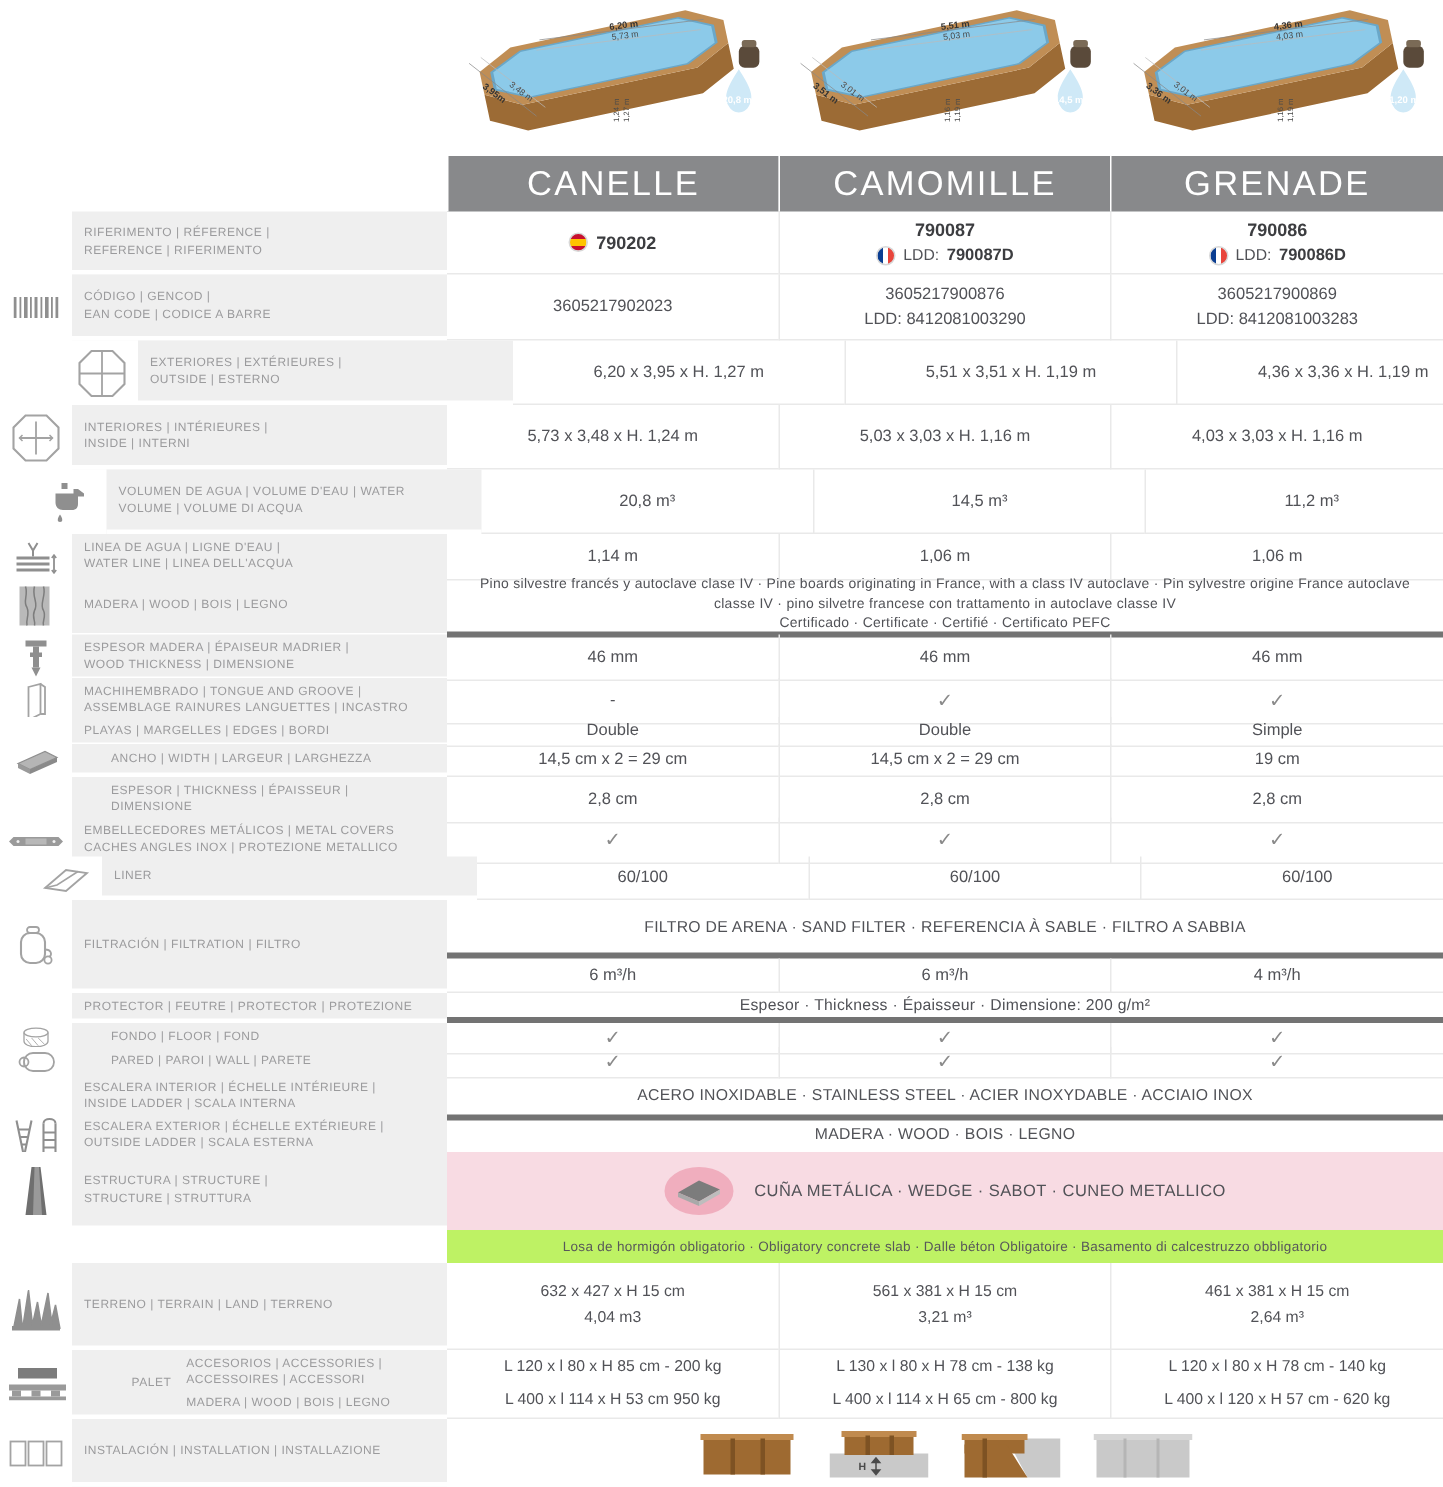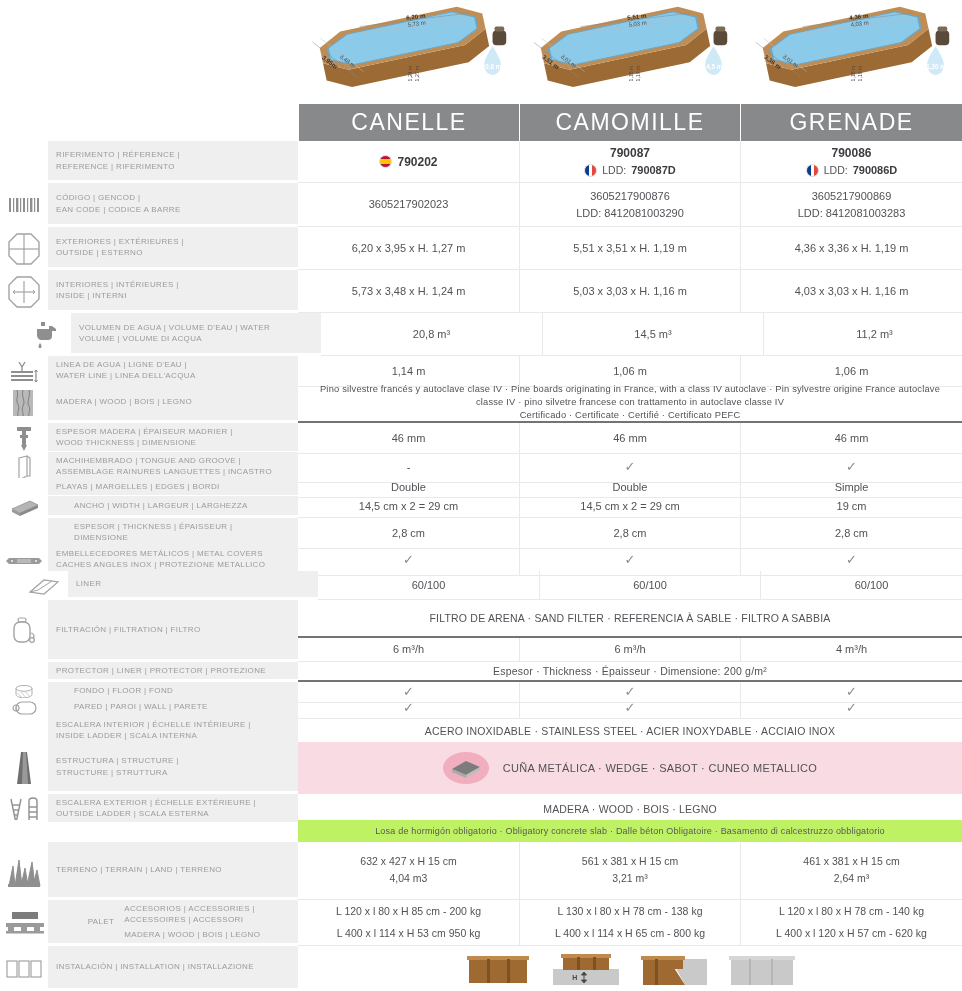--- a/index.html
+++ b/index.html
@@ -11,21 +11,21 @@
   .row.span{grid-template-columns:48px 250px 664px;}
   .icon-cell{display:flex;align-items:center;justify-content:center;background:#fff;}
   .lbl{background:#efefef;border-bottom:3px solid #fff;display:flex;flex-direction:column;justify-content:center;
        padding:3px 6px 3px 8px;font-size:8px;line-height:1.4;color:#9b9b9d;letter-spacing:.35px;}
   .lbl .ln{display:block;}
   .lbl.indent{padding-left:26px;}
   .cell{display:flex;flex-direction:column;align-items:center;justify-content:center;text-align:center;
         border-bottom:1px solid #e9e9e9;font-size:11px;color:#515257;line-height:1.5;}
   .cell.vb{border-left:1px solid #e9e9e9;}
   .spancell{display:flex;align-items:center;justify-content:center;text-align:center;
-        border-bottom:2px solid #737373;font-size:10.5px;color:#515257;letter-spacing:.2px;}
+        border-bottom:4px solid #737373;font-size:10.5px;color:#515257;letter-spacing:.2px;}
   .chk{font-size:13px;color:#8a8a8a;}
   .bold{font-weight:bold;color:#3c3d40;}
   .refline{display:flex;align-items:center;gap:5px;font-size:12px;}
   .small-ldd{font-size:10.5px;color:#515257;}
 
   
   .flag{width:11px;height:11px;border-radius:50%;display:inline-block;border:0.5px solid #d8d8d8;}
   .flag.es{background:linear-gradient(180deg,#c8102e 0 28%,#ffc400 28% 72%,#c8102e 72% 100%);}
   .flag.fr{background:linear-gradient(90deg,#0a3d91 0 33%,#ffffff 33% 66%,#e8453c 66% 100%);}
 
@@ -238,21 +238,21 @@
     <div class="cell vb">
         <span>3605217900876</span>
         <span>LDD:  8412081003290</span>
       </div>
     <div class="cell vb">
         <span>3605217900869</span>
         <span>LDD:  8412081003283</span>
       </div>
   </div>
 
-  <div class="row" style="height:43px;">
+  <div class="row" style="height:43px;margin-left:44px;">
     <div class="icon-cell">
       <svg width="34" height="34" viewBox="0 0 34 34">
         <polygon points="10,2 24,2 32,10 32,24 24,32 10,32 2,24 2,10" fill="none" stroke="#a3a3a3" stroke-width="1.4"></polygon>
         <line x1="2" y1="17" x2="32" y2="17" stroke="#a3a3a3" stroke-width="1.2"></line>
         <line x1="17" y1="2" x2="17" y2="32" stroke="#a3a3a3" stroke-width="1.2"></line>
       </svg>
     </div>
     <div class="lbl">
       <span class="ln">EXTERIORES | EXTÉRIEURES |</span>
       <span class="ln">OUTSIDE | ESTERNO</span>
@@ -533,21 +533,21 @@
         <div class="cell vb">
             <span>4 m³/h</span>
           </div>
       </div>
     </div>
   </div>
 
   <div class="row span" style="height:20px;">
     <div class="icon-cell"></div>
     <div class="lbl">
-      <span class="ln">PROTECTOR | LINER | PROTECTOR | PROTEZIONE</span>
+      <span class="ln">PROTECTOR | FEUTRE | PROTECTOR | PROTEZIONE</span>
     </div>
     <div class="spancell">
         <span>Espesor · Thickness · Épaisseur · Dimensione:  200 g/m²</span>
       </div>
   </div>
 
   <div class="row" style="height:16px;">
     <div class="icon-cell">
       <svg width="30" height="16" viewBox="0 0 30 22">
         <ellipse cx="15" cy="6" rx="11" ry="4" fill="none" stroke="#a3a3a3" stroke-width="1.2"></ellipse>
@@ -593,43 +593,20 @@
 
   <div class="row span" style="height:26px;">
     <div class="icon-cell"></div>
     <div class="lbl">
       <span class="ln">ESCALERA INTERIOR | ÉCHELLE INTÉRIEURE |</span>
       <span class="ln">INSIDE LADDER | SCALA INTERNA</span>
     </div>
     <div class="spancell">
         <span>ACERO INOXIDABLE · STAINLESS STEEL · ACIER INOXYDABLE · ACCIAIO INOX</span>
       </div>
-  </div>
-
-  <div class="row span" style="height:52px;">
-    <div class="icon-cell">
-      <svg width="22" height="36" viewBox="0 0 22 36">
-        <polygon points="8,2 14,2 18,34 4,34" fill="#6f6f6f"></polygon>
-        <polygon points="10,2 13,2 15,34 9,34" fill="#9a9a9a"></polygon>
-      </svg>
-    </div>
-    <div class="lbl">
-      <span class="ln">ESTRUCTURA | STRUCTURE |</span>
-      <span class="ln">STRUCTURE | STRUTTURA</span>
-    </div>
-    <div class="spancell pink">
-      <span class="wedge-circle">
-        <svg width="34" height="22" viewBox="0 0 34 22">
-          <polygon points="3,12 17,4 31,10 17,18" fill="#7c7c7c"></polygon>
-          <polygon points="3,12 17,18 17,21 3,15" fill="#a9a9a9"></polygon>
-          <polygon points="17,18 31,10 31,13 17,21" fill="#bdbdbd"></polygon>
-        </svg>
-      </span>
-      <span class="estru-text">CUÑA METÁLICA · WEDGE · SABOT · CUNEO METALLICO</span>
-    </div>
   </div>
 
   <div class="row span" style="height:26px;">
     <div class="icon-cell">
       <svg width="34" height="30" viewBox="0 0 34 30">
         <g stroke="#8f8f8f" stroke-width="1.4" fill="none">
           <line x1="4" y1="4" x2="9" y2="28"></line>
             <line x1="14" y1="4" x2="9" y2="28"></line>
           <line x1="5.5" y1="10" x2="12.5" y2="10"></line>
             <line x1="6.5" y1="15" x2="11.5" y2="15"></line>
@@ -645,20 +622,43 @@
     </div>
     <div class="lbl">
       <span class="ln">ESCALERA EXTERIOR | ÉCHELLE EXTÉRIEURE |</span>
       <span class="ln">OUTSIDE LADDER | SCALA ESTERNA</span>
     </div>
     <div class="spancell">
         <span>MADERA · WOOD · BOIS · LEGNO</span>
       </div>
   </div>
 
+  <div class="row span" style="height:52px;">
+    <div class="icon-cell">
+      <svg width="22" height="36" viewBox="0 0 22 36">
+        <polygon points="8,2 14,2 18,34 4,34" fill="#6f6f6f"></polygon>
+        <polygon points="10,2 13,2 15,34 9,34" fill="#9a9a9a"></polygon>
+      </svg>
+    </div>
+    <div class="lbl">
+      <span class="ln">ESTRUCTURA | STRUCTURE |</span>
+      <span class="ln">STRUCTURE | STRUTTURA</span>
+    </div>
+    <div class="spancell pink">
+      <span class="wedge-circle">
+        <svg width="34" height="22" viewBox="0 0 34 22">
+          <polygon points="3,12 17,4 31,10 17,18" fill="#7c7c7c"></polygon>
+          <polygon points="3,12 17,18 17,21 3,15" fill="#a9a9a9"></polygon>
+          <polygon points="17,18 31,10 31,13 17,21" fill="#bdbdbd"></polygon>
+        </svg>
+      </span>
+      <span class="estru-text">CUÑA METÁLICA · WEDGE · SABOT · CUNEO METALLICO</span>
+    </div>
+  </div>
+
   <div class="row span" style="height:22px;">
     <div class="icon-cell"></div>
     <div></div>
     <div class="spancell pinkband">
         <span>Losa de hormigón obligatorio · Obligatory concrete slab · Dalle béton Obligatoire · Basamento di calcestruzzo obbligatorio</span>
       </div>
   </div>
 
   <div class="row" style="height:58px;">
     <div class="icon-cell">

